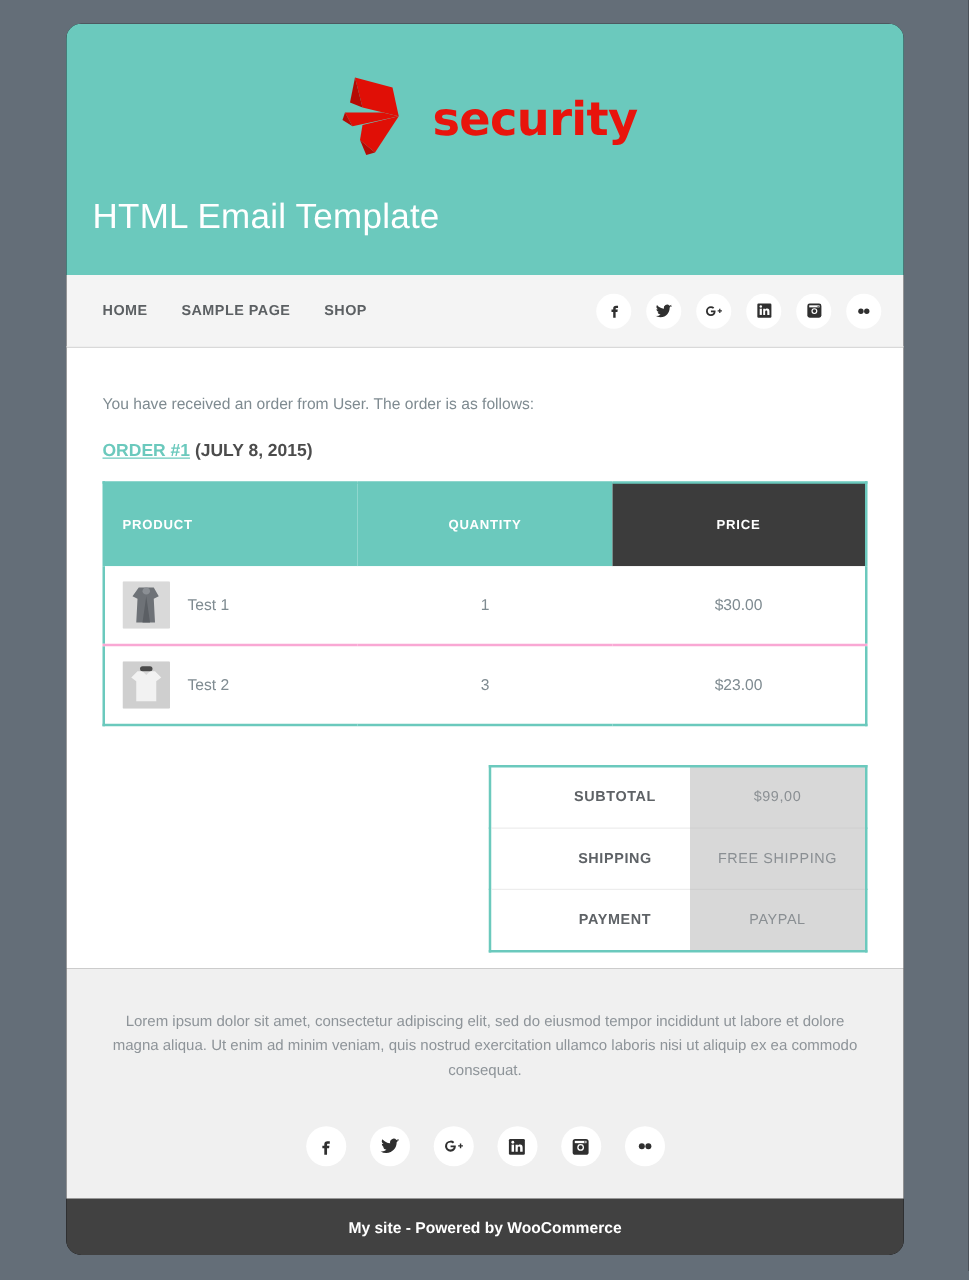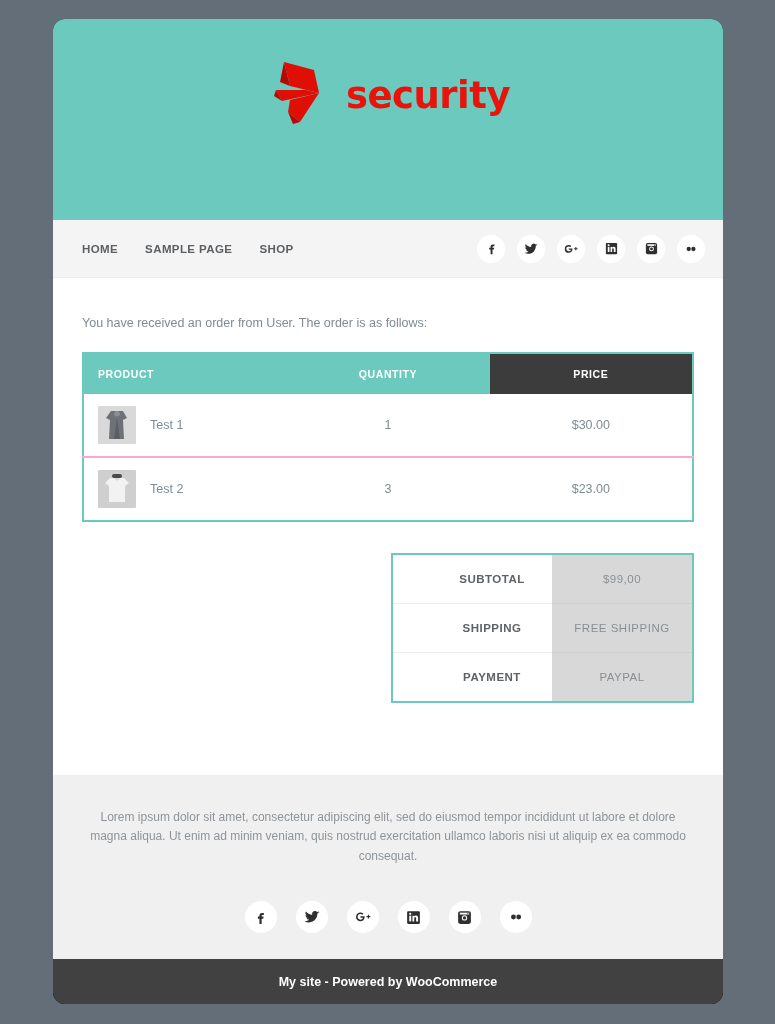--- a/index.html
+++ b/index.html
@@ -149,21 +149,21 @@
     font-weight: bold;
     letter-spacing: 0.6px;
     height: 32px;
     padding: 0 14px;
     text-align: left;
   }
   .products thead th.qty { text-align: center; padding: 0; }
   .products thead th.price {
     background: #3c3c3c;
     text-align: center;
-    padding: 4px;
+    padding: 17px;
   }
   .products tbody td {
     height: 62px;
     font-size: 12.5px;
     color: #7f8b91;
     background: #ffffff;
     padding: 0 14px;
     vertical-align: middle;
     text-align: center;
   }
@@ -271,20 +271,21 @@
       <svg class="logo-mark" viewBox="0 0 74 74">
         <polygon points="18,6 48,14 53,37 24,30" fill="#e00f06"></polygon>
         <polygon points="18,6 24,30 14,26" fill="#b50a04"></polygon>
         <polygon points="10,34 40,34 53,37 16,45" fill="#e00f06"></polygon>
         <polygon points="10,34 16,45 8,40" fill="#b50a04"></polygon>
         <polygon points="24,44 53,37 34,66 22,56" fill="#e00f06"></polygon>
         <polygon points="34,66 22,56 27,68" fill="#b50a04"></polygon>
       </svg>
       <span class="logo-text">security</span>
     </div>
+    <div class="header-title">HTML Email Template</div>
   </div>
 
   <div class="navbar">
     <div class="nav-links">
       <a class="nav-link" href="#">HOME</a>
       <a class="nav-link" href="#">SAMPLE PAGE</a>
       <a class="nav-link" href="#">SHOP</a>
     </div>
     <div class="nav-social">
       <span class="soc">
@@ -324,20 +325,23 @@
             <circle cx="8.6" cy="12" r="3.2"></circle>
             <circle cx="15.6" cy="12" r="3.2"></circle>
           </svg>
       </span>
     </div>
   </div>
 
   <div class="body">
     <p class="intro">You have received an order from User. The order is as follows:</p>
 
+    <p class="order-line">
+      <a class="order-link" href="#">ORDER #1</a><span> (JULY 8, 2015)</span>
+    </p>
 
     <table class="products">
       <thead>
         <tr>
           <th>PRODUCT</th>
           <th class="qty">QUANTITY</th>
           <th class="price">PRICE</th>
         </tr>
       </thead>
       <tbody>

